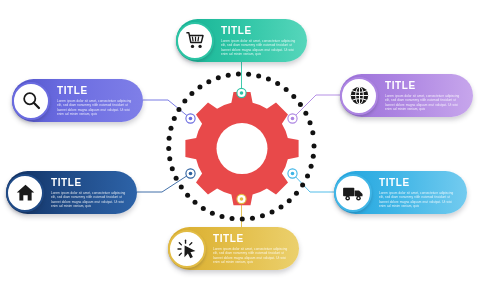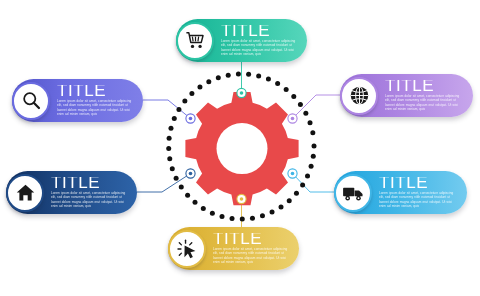--- a/index.html
+++ b/index.html
@@ -81,22 +81,22 @@
 
   .card-text {
     flex: 1 1 auto;
     min-width: 0;
     padding-left: 7px;
     padding-right: 10px;
     overflow: hidden;
   }
   .card-title {
     color: #ffffff;
-    font-size: 17px;
-    font-weight: normal;
+    font-size: 10px;
+    font-weight: bold;
     letter-spacing: 0.6px;
     line-height: 12px;
     margin-bottom: 2px;
   }
   .card-desc {
     color: rgba(255,255,255,0.82);
     font-size: 3.1px;
     line-height: 4.2px;
     letter-spacing: 0.02px;
     word-spacing: 0.3px;

